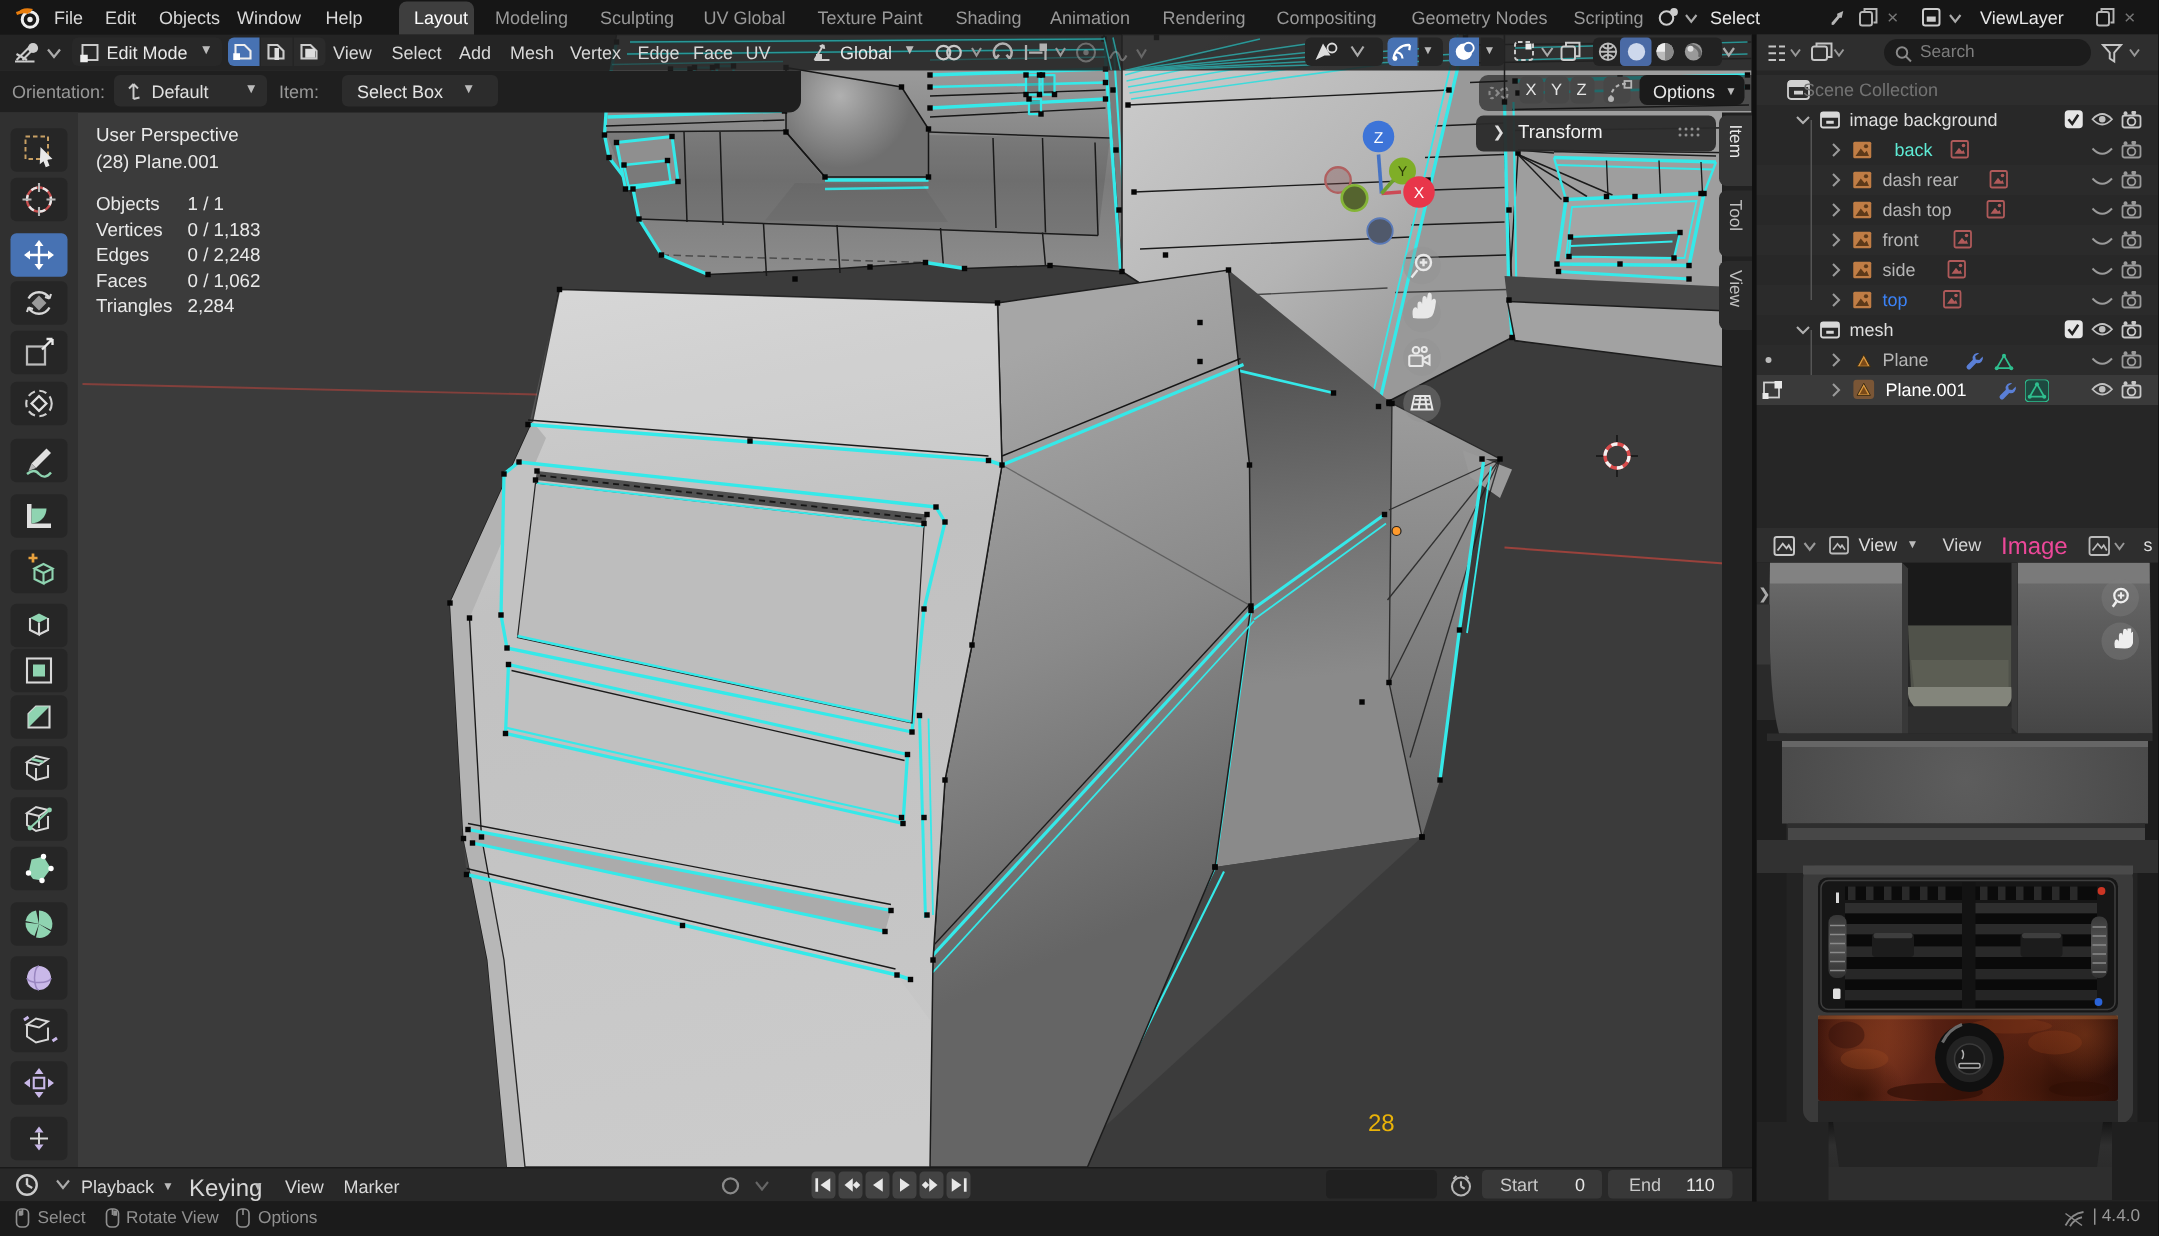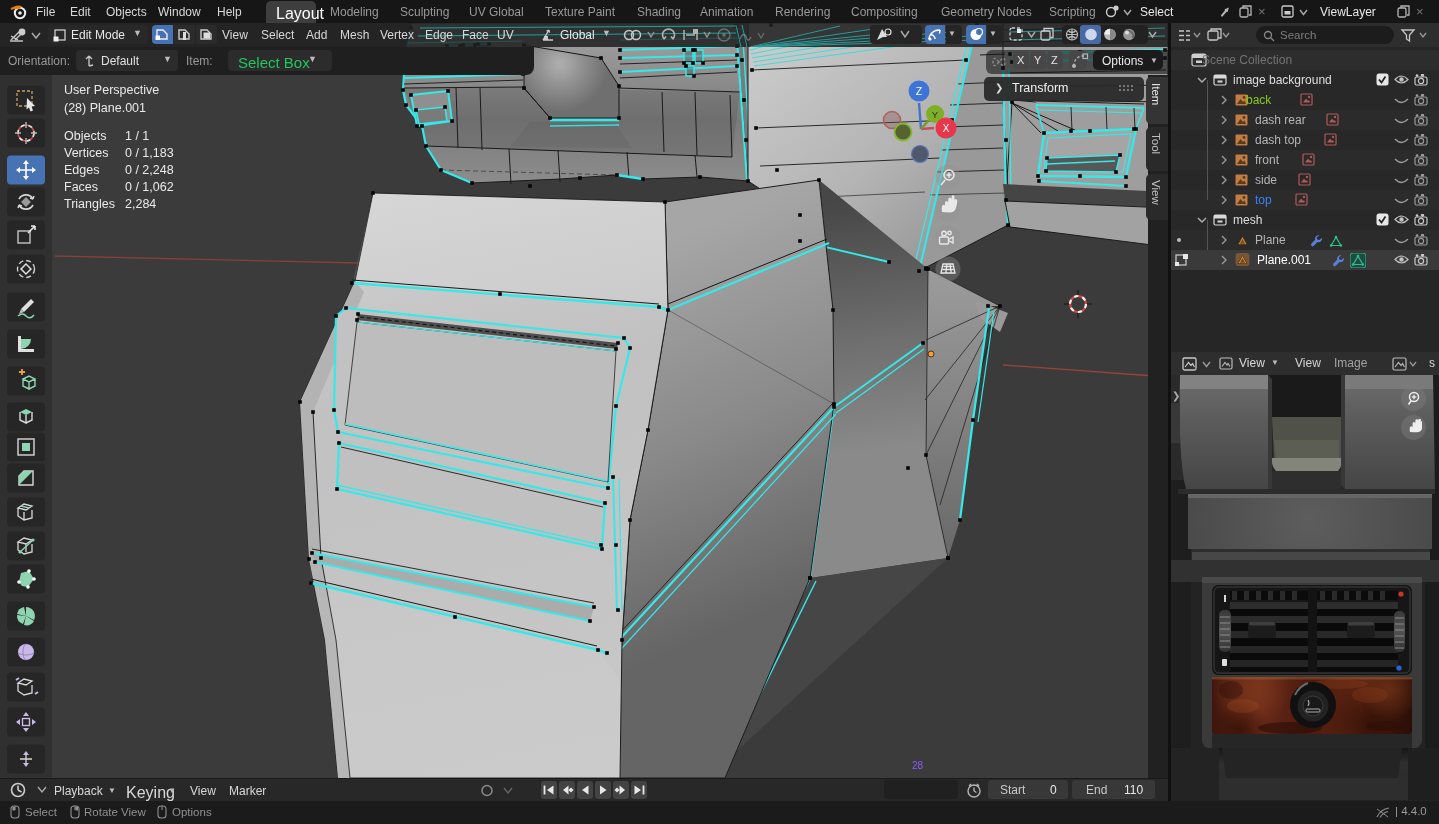--- a/index.html
+++ b/index.html
@@ -590,21 +590,21 @@
 <div class="abs" style="left:0;top:47px;width:534px;height:28px;background:#1f1f1f;border-radius:0 0 8px 0"></div>
 <div class="tx" style="left:8px;top:54px;color:#989898;font-size:12px">Orientation:</div>
 <div class="abs" style="left:76px;top:50px;width:102px;height:21px;background:#2c2c2c;border-radius:4px"></div>
 <svg class="abs" style="left:82px;top:53px" width="15" height="15" viewBox="0 0 15 15">
       <path d="M7,13 V3 M7,3 l-3,3 M7,3 l3,3 M7,13 l4,-1" stroke="#ccc" stroke-width="1.3" fill="none"></path>
     </svg>
 <div class="tx" style="left:101px;top:54px;color:#e0e0e0;font-size:12px">Default</div>
 <div class="tx" style="left:163px;top:54px;color:#bbb;font-size:9px">▼</div>
 <div class="tx" style="left:186px;top:54px;color:#989898;font-size:12px">Item:</div>
 <div class="abs" style="left:228px;top:50px;width:104px;height:21px;background:#2c2c2c;border-radius:4px"></div>
-<div class="tx" style="left:238px;top:54px;color:#22c55e;font-size:15px">Select Box</div>
+<div class="tx" style="left:238px;top:54px;color:#e5e5e5;font-size:12px">Select Box</div>
 <div class="tx" style="left:308px;top:54px;color:#bbb;font-size:9px">▼</div>
 
 <div class="abs" style="left:986px;top:50px;width:182px;height:24px;background:rgba(22,22,22,0.6);border-radius:6px 0 0 6px"></div>
 <svg class="abs" style="left:991px;top:54px" width="18" height="16" viewBox="0 0 18 16">
  <path d="M8,8 q-6,-7 -6,0 q0,7 6,0 q6,-7 6,0 q0,7 -6,0" stroke="#8a8a8a" stroke-width="1.4" fill="none" stroke-dasharray="2.5,1.8"></path>
 </svg>
 <div class="abs" style="left:1013px;top:51px;width:16px;height:18px;background:#474747;border-radius:4px"></div>
 <div class="tx" style="left:1017px;top:54px;color:#e5e5e5;font-size:11px">X</div>
 <div class="abs" style="left:1030px;top:51px;width:16px;height:18px;background:#474747;border-radius:4px"></div>
 <div class="tx" style="left:1034px;top:54px;color:#e5e5e5;font-size:11px">Y</div>
@@ -648,21 +648,21 @@
  <circle cx="10" cy="10" r="1.8" fill="#eee"></circle>
  <path d="M1,6 Q5,1 12,3 L10,5.5 Q5,5 1,6Z" fill="#e87d0d"></path>
  <path d="M1,6 Q6,4 9,5.5" fill="none" stroke="#e87d0d" stroke-width="2"></path>
 </svg>
 <div class="tx menu" style="left:36px;top:5px">File</div>
 <div class="tx menu" style="left:70px;top:5px">Edit</div>
 <div class="tx menu" style="left:106px;top:5px">Objects</div>
 <div class="tx menu" style="left:158px;top:5px">Window</div>
 <div class="tx menu" style="left:217px;top:5px">Help</div>
 <div class="abs" style="left:266px;top:1px;width:50px;height:22px;background:#3e3e3e;border-radius:5px 5px 0 0"></div>
-<div class="tx" style="left:276px;top:5px;color:#fdfdfd;font-size:16px">Layout</div>
+<div class="tx" style="left:276px;top:5px;color:#fdfdfd;font-size:12px">Layout</div>
 <div class="tx menu" style="left:330px;top:5px;color:#999">Modeling</div>
 <div class="tx menu" style="left:400px;top:5px;color:#999">Sculpting</div>
 <div class="tx menu" style="left:469px;top:5px;color:#999">UV Global</div>
 <div class="tx menu" style="left:545px;top:5px;color:#999">Texture Paint</div>
 <div class="tx menu" style="left:637px;top:5px;color:#999">Shading</div>
 <div class="tx menu" style="left:700px;top:5px;color:#999">Animation</div>
 <div class="tx menu" style="left:775px;top:5px;color:#999">Rendering</div>
 <div class="tx menu" style="left:851px;top:5px;color:#999">Compositing</div>
 <div class="tx menu" style="left:941px;top:5px;color:#999">Geometry Nodes</div>
 <div class="tx menu" style="left:1049px;top:5px;color:#999">Scripting</div>
@@ -851,21 +851,21 @@
 <svg class="abs" style="left:613px;top:782px" width="16" height="16" viewBox="0 0 16 16">
       <path d="M6.5,3.5 L12,8 L6.5,12.5 Z" fill="#e8e8e8"></path>
       <path d="M4,5.5 L6.5,8 L4,10.5 L1.5,8 Z" fill="#e8e8e8"></path>
     </svg>
 <div class="abs" style="left:631px;top:781px;width:16px;height:18px;background:#434343;border-radius:3px"></div>
 <svg class="abs" style="left:631px;top:782px" width="16" height="16" viewBox="0 0 16 16">
       <path d="M3.5,3.5 L10,8 L3.5,12.5 Z" fill="#e8e8e8"></path>
       <path d="M12.5,3.5 v9" stroke="#e8e8e8" stroke-width="1.8" fill="none"></path>
     </svg>
 <div class="abs" style="left:884px;top:780px;width:74px;height:19px;background:#202020;border-radius:3px"></div>
-<div class="tx" style="left:912px;top:760px;color:#8b5cf6;font-size:10px">28</div>
+<div class="tx" style="left:912px;top:741px;color:#eab308;font-size:16px">28</div>
 <svg class="abs" style="left:966px;top:782px" width="16" height="16" viewBox="0 0 16 16">
  <circle cx="8" cy="9" r="6" fill="none" stroke="#b5b5b5" stroke-width="1.4"></circle>
       <path d="M8,9 V5.5 M8,9 l2.5,1.5 M5,2 l-2,2 M11,2 l2,2" stroke="#b5b5b5" stroke-width="1.4" fill="none"></path>
 </svg>
 <div class="abs" style="left:988px;top:780px;width:80px;height:19px;background:#383838;border-radius:3px"></div>
 <div class="tx" style="left:1000px;top:783px;color:#c8c8c8;font-size:12px">Start</div>
 <div class="tx" style="left:1050px;top:783px;color:#e8e8e8;font-size:12px">0</div>
 <div class="abs" style="left:1072px;top:780px;width:83px;height:19px;background:#383838;border-radius:3px"></div>
 <div class="tx" style="left:1086px;top:783px;color:#c8c8c8;font-size:12px">End</div>
 <div class="tx" style="left:1124px;top:783px;color:#e8e8e8;font-size:12px">110</div>
@@ -951,21 +951,21 @@
 <div class="abs" style="left:0;top:43px;width:268px;height:20px;background:#282828"></div>
 <div class="abs" style="left:36px;top:33px;width:1px;height:20px;background:#555"></div>
 <svg class="abs" style="left:48px;top:48px" width="10" height="10" viewBox="0 0 10 10">
         <path d="M3,1 l4,4 -4,4" stroke="#9a9a9a" stroke-width="1.4" fill="none"></path>
       </svg>
 <svg class="abs" style="left:64px;top:47px" width="13" height="12" viewBox="0 0 13 12">
 <rect x="0.5" y="0.5" width="12" height="11" rx="1" fill="#c07d45"></rect>
 <path d="M2,10 L5.5,5 L8,8 L9.5,6.5 L11,10 Z" fill="#5d3a1a"></path>
         <circle cx="9" cy="3.5" r="1.4" fill="#5d3a1a"></circle>
       </svg>
-<div class="tx" style="left:75px;top:46px;color:#84cc16">back</div>
+<div class="tx" style="left:92px;top:46px;color:#5eead4">back</div>
 <svg class="abs" style="left:129px;top:46px" width="13" height="13" viewBox="0 0 13 13">
 <rect x="1" y="1" width="11" height="11" rx="1" fill="none" stroke="#b05a5a" stroke-width="1.2"></rect>
 <path d="M3,9.5 L6,5.5 L8,8 L9,7 L10,9.5 Z" fill="#b05a5a"></path>
         <circle cx="9" cy="4" r="1.2" fill="#b05a5a"></circle>
       </svg>
 <svg class="abs" style="left:223px;top:48px" width="15" height="11" viewBox="0 0 15 11">
 <path d="M1,4 Q7.5,11 14,4" fill="none" stroke="#9a9a9a" stroke-width="1.3"></path>
       </svg>
 <svg class="abs" style="left:243px;top:47px" width="14" height="12" viewBox="0 0 14 12">
 <rect x="1" y="3" width="12" height="8" rx="1.5" fill="none" stroke="#9a9a9a" stroke-width="1.2"></rect>
@@ -1357,21 +1357,21 @@
  <path d="M4,11 l3.5,-4.5 2.5,3 1.5,-2 2,3.5" fill="none" stroke="#c8c8c8" stroke-width="1.2"></path>
  <path d="M22,6 l3.5,4.5 3.5,-4.5" stroke="#999" stroke-width="1.4" fill="none"></path>
 </svg>
 <svg class="abs" style="left:48px;top:5px" width="14" height="13" viewBox="0 0 14 13">
  <rect x="1" y="1" width="12" height="11" rx="1.5" fill="none" stroke="#bbb" stroke-width="1.2"></rect>
         <path d="M3,9.5 l3,-4 2,2.5 1,-1.5 2,3" fill="none" stroke="#bbb" stroke-width="1.1"></path>
 </svg>
 <div class="tx" style="left:68px;top:4px;color:#dcdcdc;font-size:12px">View</div>
 <div class="tx" style="left:100px;top:6px;color:#bbb;font-size:8px">▼</div>
 <div class="tx" style="left:124px;top:4px;color:#d4d4d4;font-size:12px">View</div>
-<div class="tx" style="left:163px;top:4px;color:#a3a3a3;font-size:12px">Image</div>
+<div class="tx" style="left:163px;top:4px;color:#ec4899;font-size:16px">Image</div>
 <svg class="abs" style="left:221px;top:5px" width="30" height="14" viewBox="0 0 30 14">
  <rect x="1" y="1" width="13" height="12" rx="1.5" fill="none" stroke="#bbb" stroke-width="1.2"></rect>
         <path d="M3,10 l3.5,-4.5 2.5,3 1.5,-2 2,3.5" fill="none" stroke="#bbb" stroke-width="1.1"></path>
  <path d="M18,5 l3,4 3,-4" stroke="#999" stroke-width="1.3" fill="none"></path>
 </svg>
 <div class="tx" style="left:258px;top:4px;color:#dcdcdc;font-size:12px">s</div>
 
 <div class="tx" style="left:1px;top:38px;color:#aaa;font-size:10px">❯</div>
 <div class="abs" style="left:230px;top:34px;width:25px;height:25px;border-radius:50%;background:rgba(125,125,125,0.45)"></div>
 <svg class="abs" style="left:236px;top:39px" width="14" height="15" viewBox="0 0 14 15">

